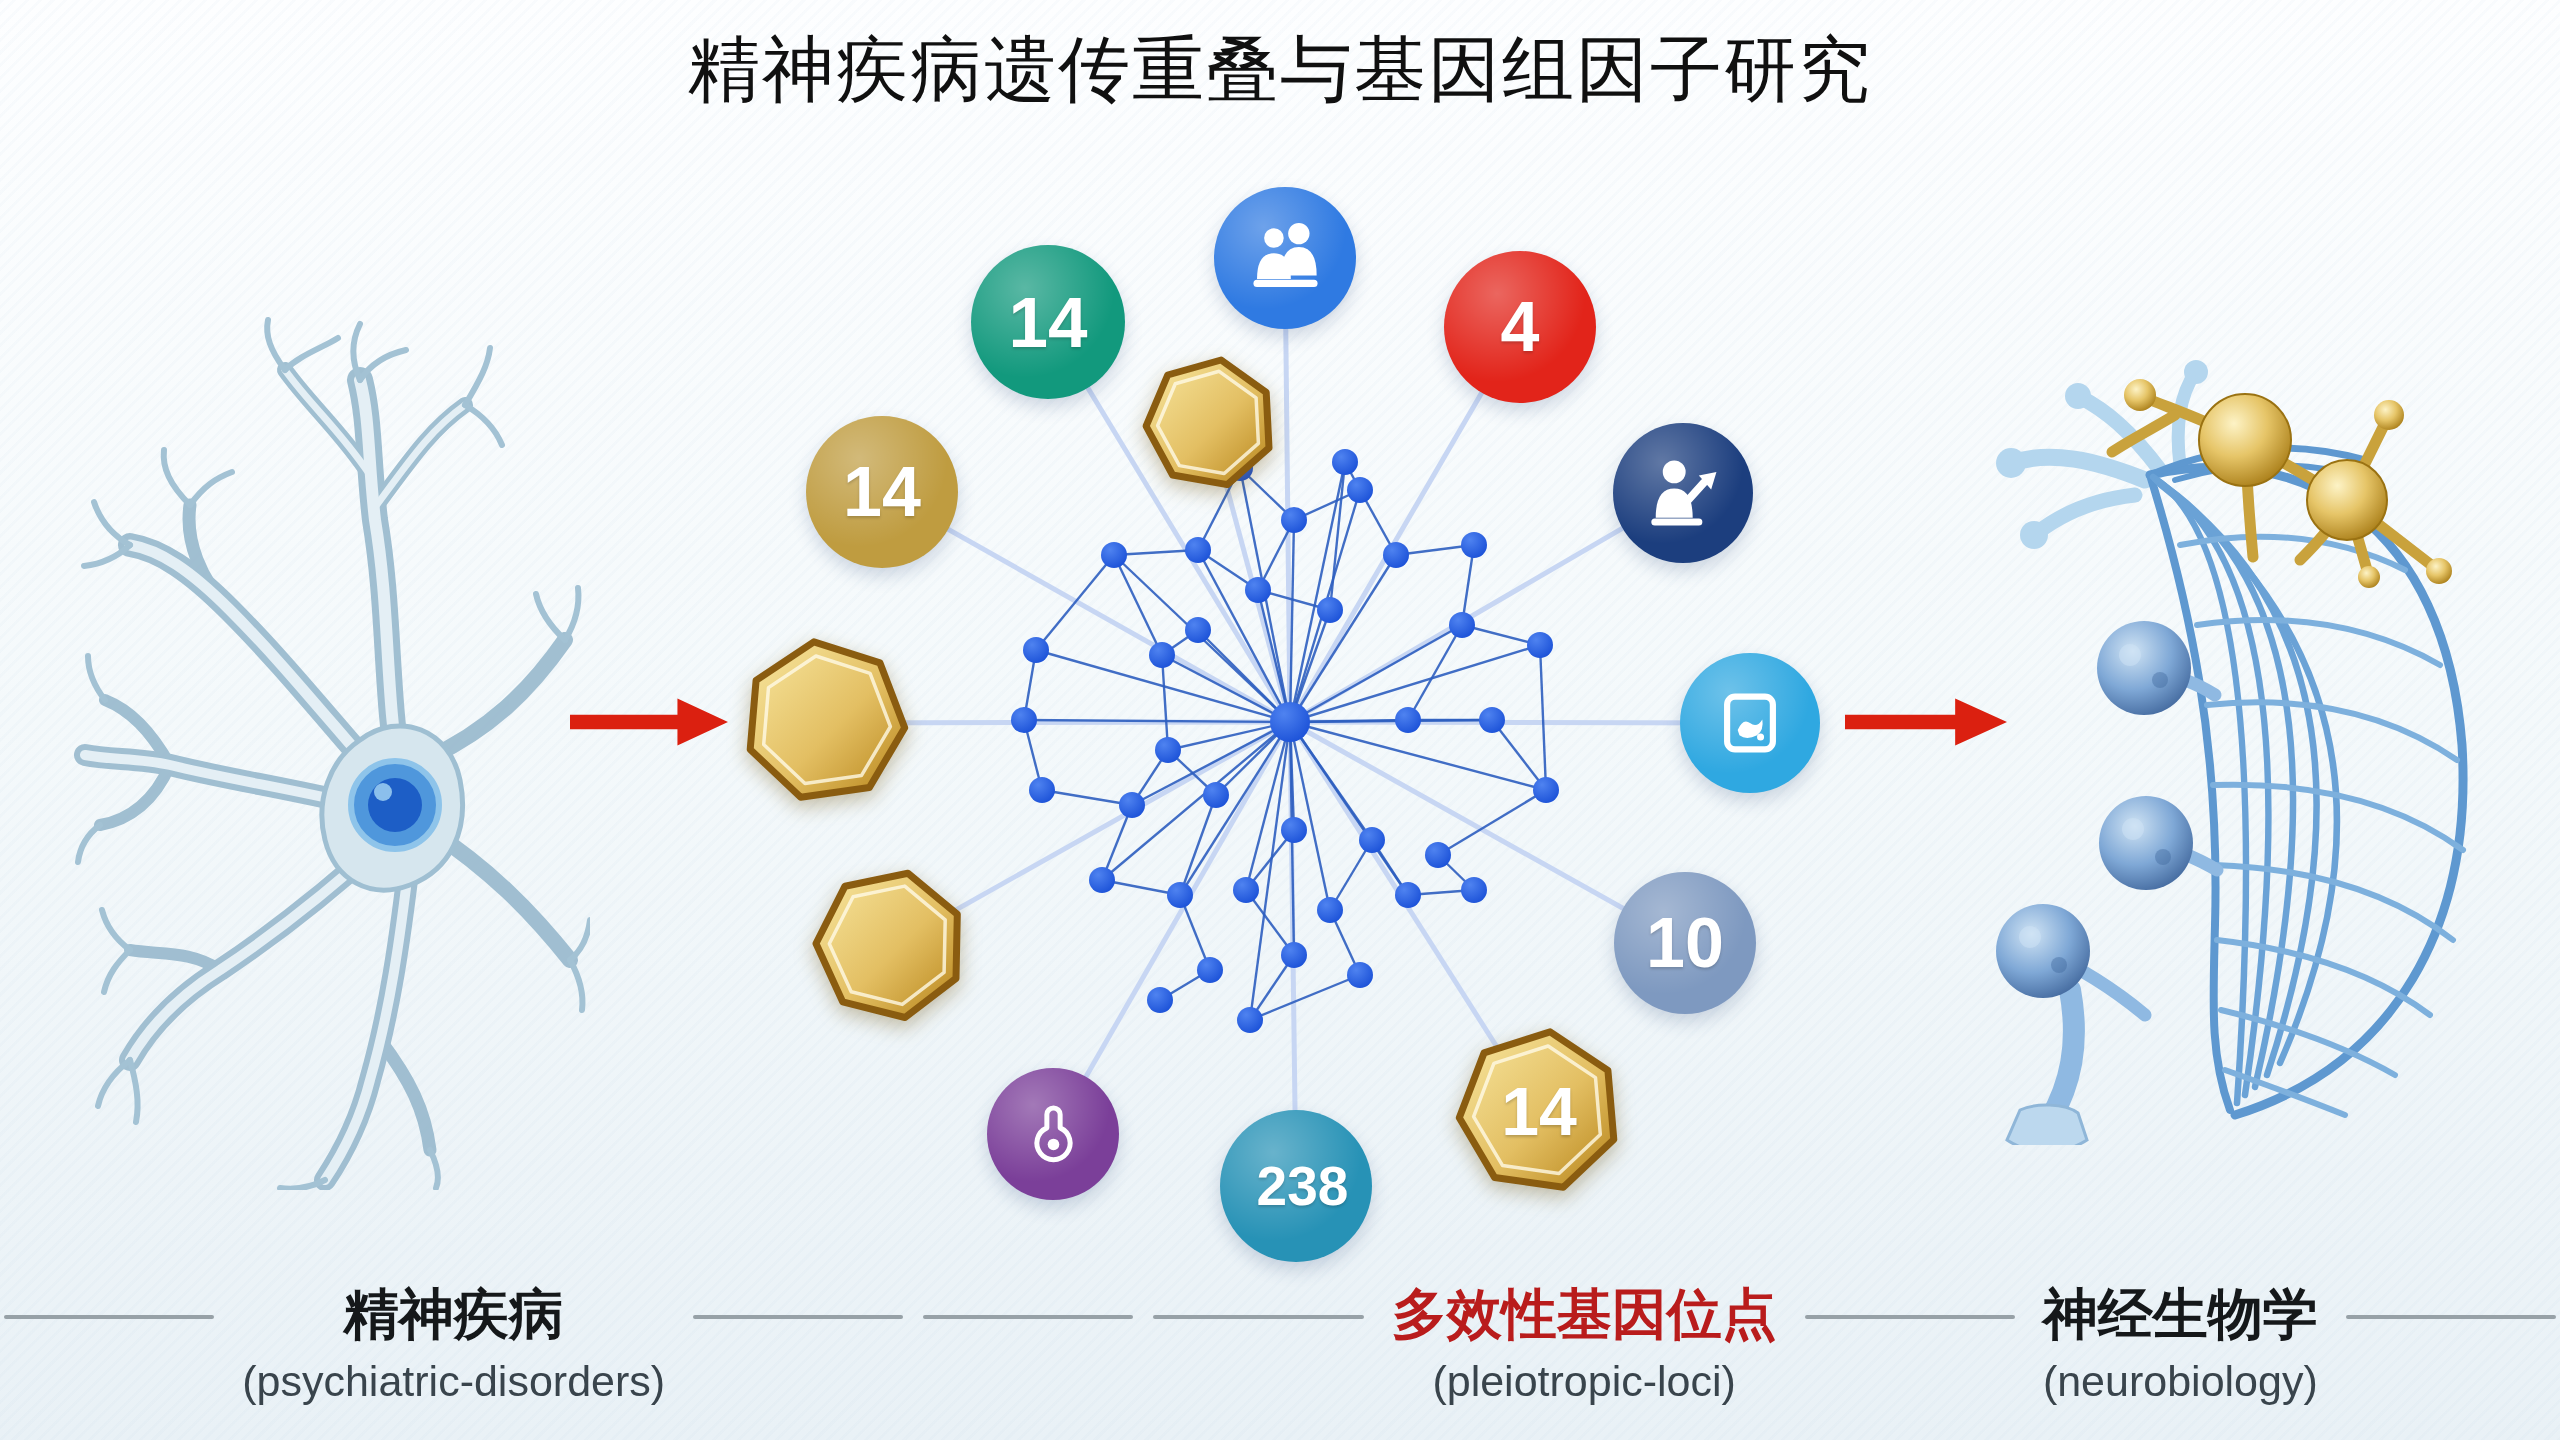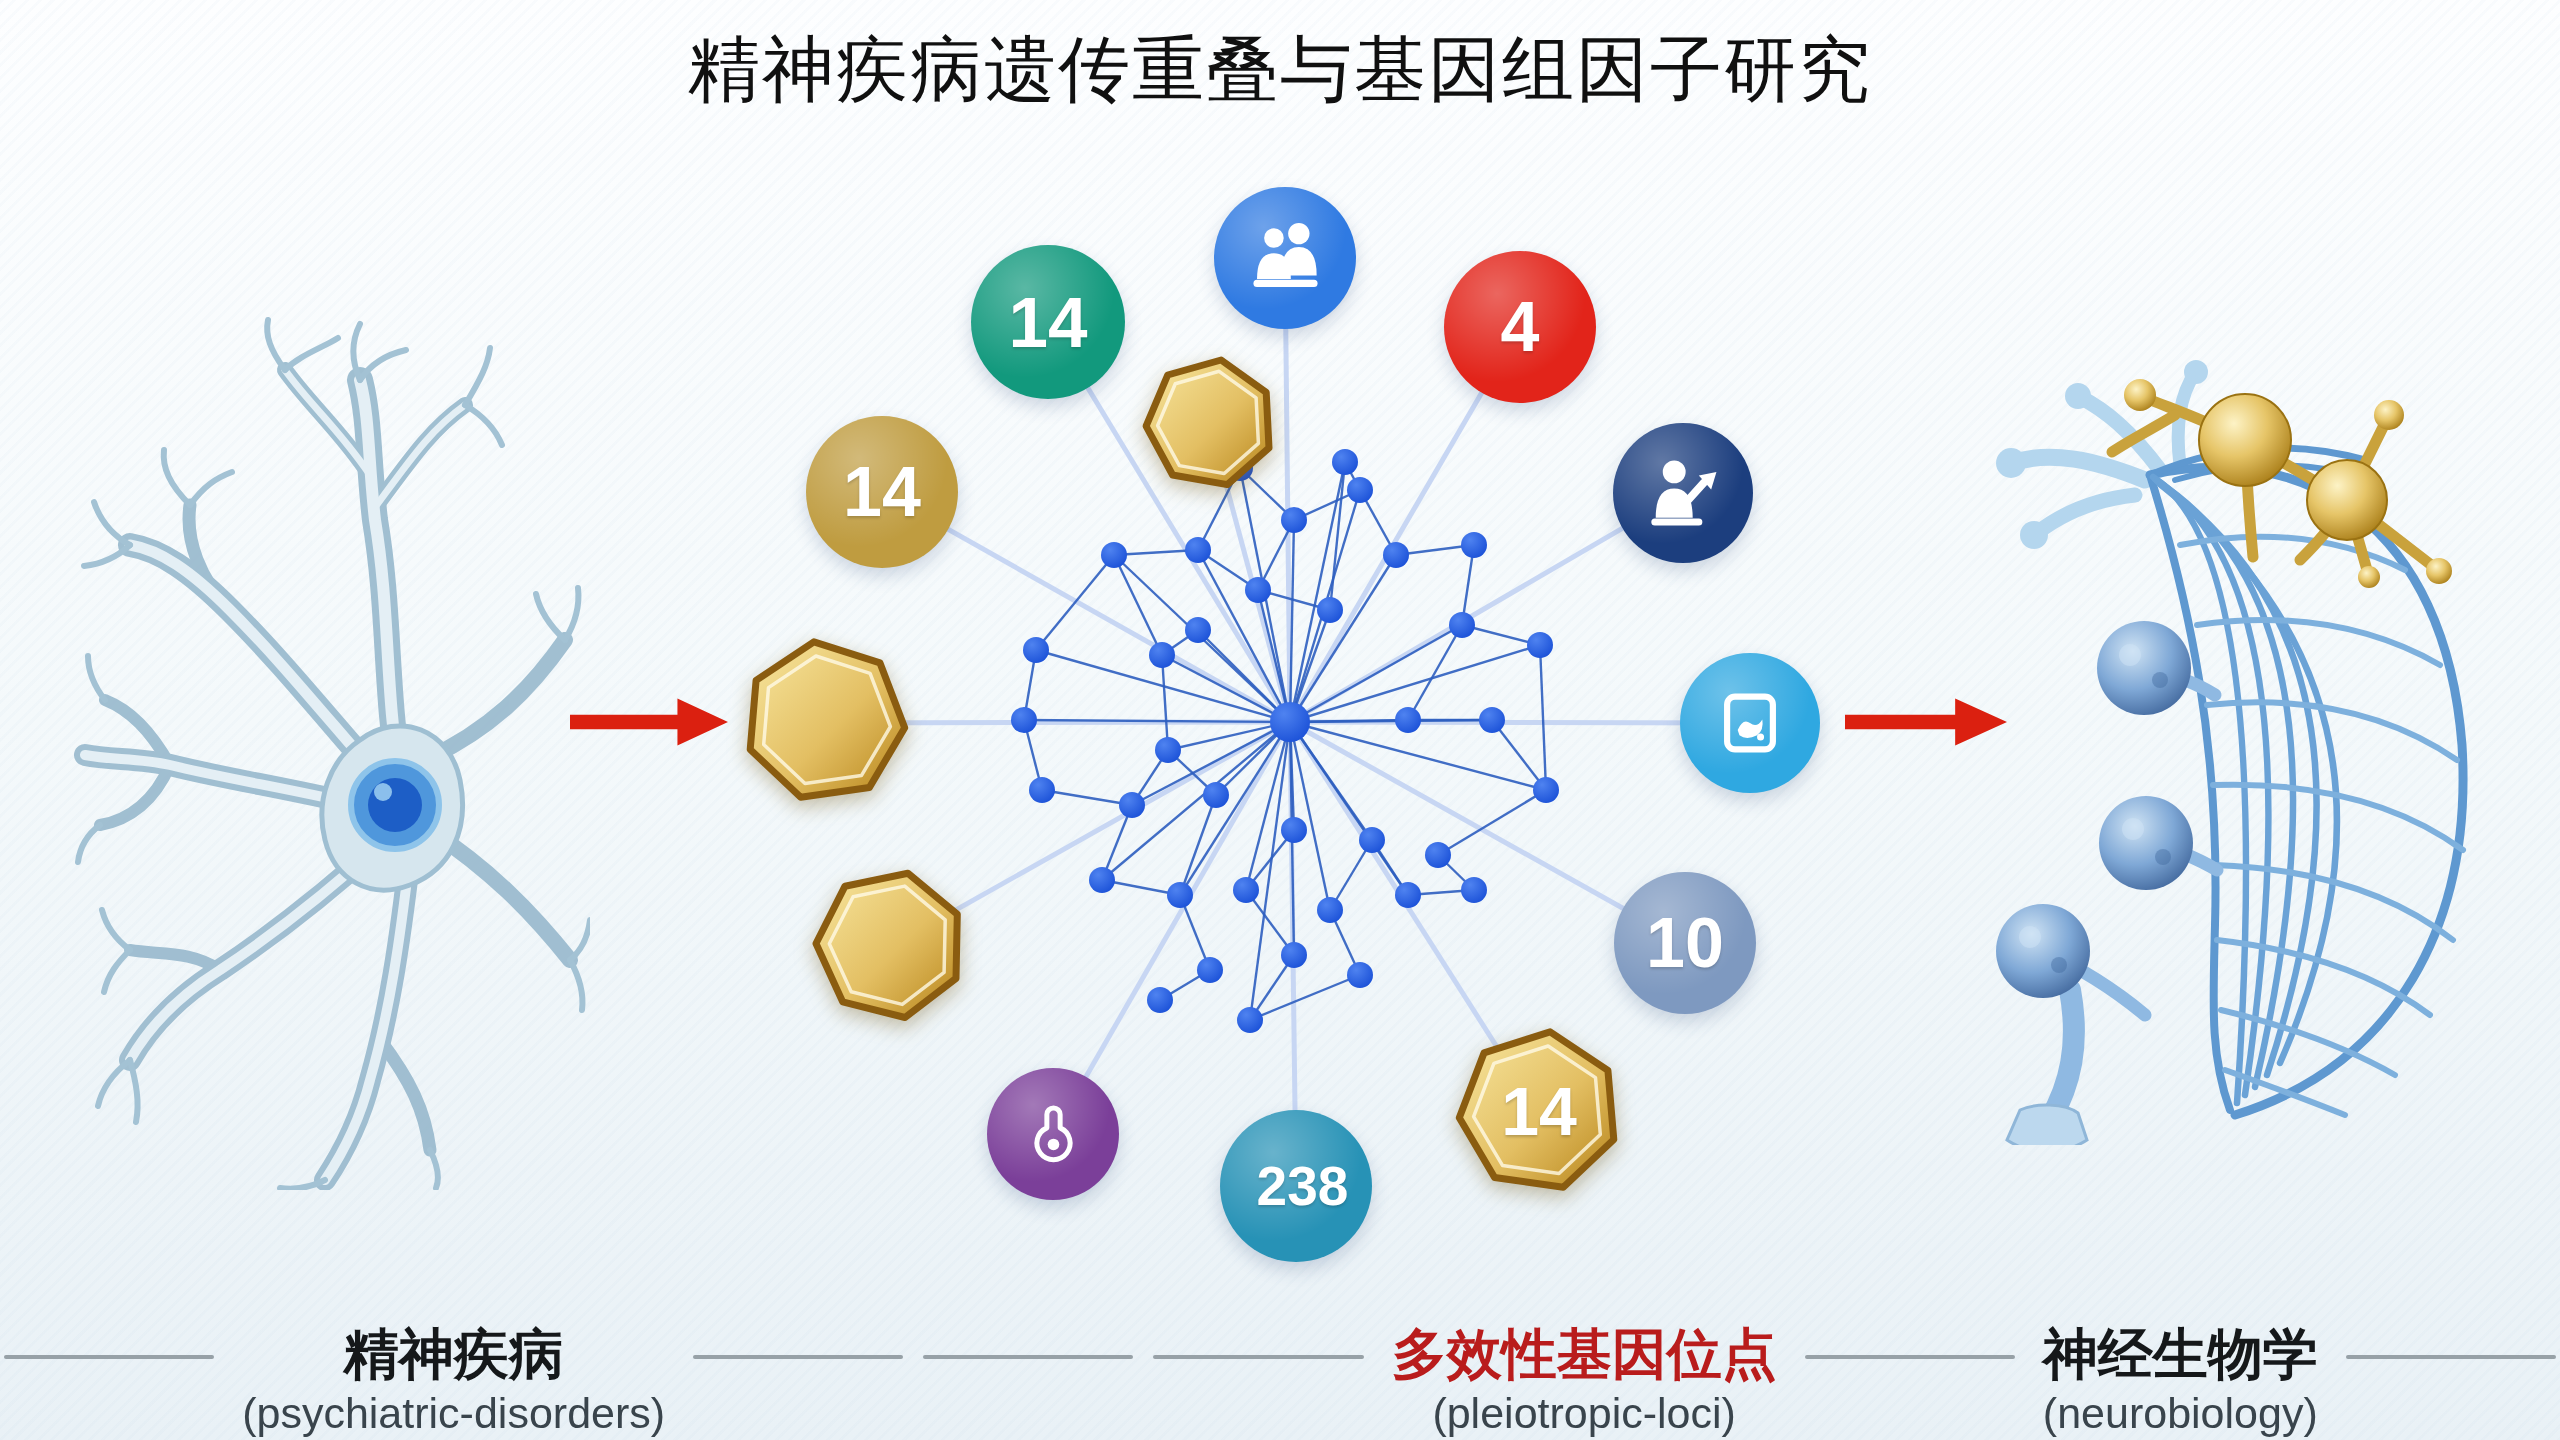--- a/index.html
+++ b/index.html
@@ -24,27 +24,27 @@
   .badge{
     position:absolute;border-radius:50%;display:flex;align-items:center;justify-content:center;
     color:#fff;font-weight:bold;box-shadow:0 8px 18px rgba(40,70,120,.20);
     transform:translate(-50%,-50%);
   }
   .badge .v{line-height:1;text-shadow:0 2px 3px rgba(0,0,0,.18);}
   .hepta{position:absolute;transform:translate(-50%,-50%);filter:drop-shadow(0 7px 10px rgba(110,80,10,.35));}
   .arrow{position:absolute;z-index:5;
     clip-path:polygon(0 37%,68% 37%,68% 8%,100% 50%,68% 92%,68% 63%,0 63%);}
   .bottom{
-    position:absolute;left:0;right:0;top:1323px;display:flex;align-items:flex-start;
-    gap:20px;z-index:6;padding:0 4px;
+    position:absolute;left:0;right:0;top:1283px;display:flex;align-items:flex-start;
+    gap:20px;z-index:6;padding:0 4px;justify-content:flex-end;
   }
   .rule{flex:1;height:4px;border-radius:2px;margin-top:32px;background:#97a1a7;}
   .lg{display:flex;flex-direction:column;align-items:center;padding:0 8px;white-space:nowrap;}
   .lg .zh{font-size:55px;font-weight:700;color:#15181a;line-height:1.15;}
-  .lg .en{font-size:43px;font-weight:400;color:#39444c;line-height:1.1;margin-top:4px;}
+  .lg .en{font-size:43px;font-weight:400;color:#39444c;line-height:1.1;margin-top:12px;}
 </style>
 </head>
 <body>
 
 <div class="title" style="color: rgb(16, 16, 16);">精神疾病遗传重叠与基因组因子研究</div>
 
 <svg id="network-svg" width="2560" height="1440" viewBox="0 0 2560 1440">
     <g>
       <line x1="1290" y1="722" x2="882" y2="492" stroke="#c7d6f3" stroke-width="5"></line>
       <line x1="1290" y1="722" x2="1048" y2="322" stroke="#c7d6f3" stroke-width="5"></line>

